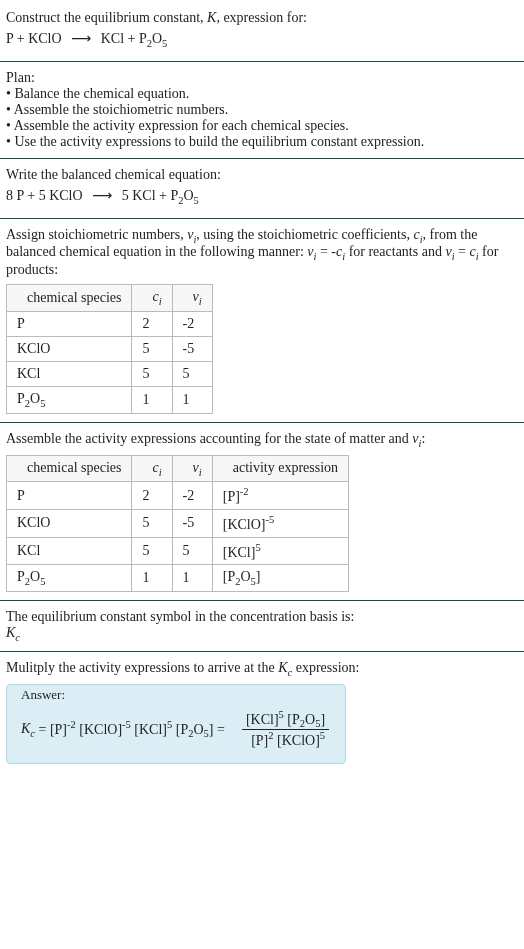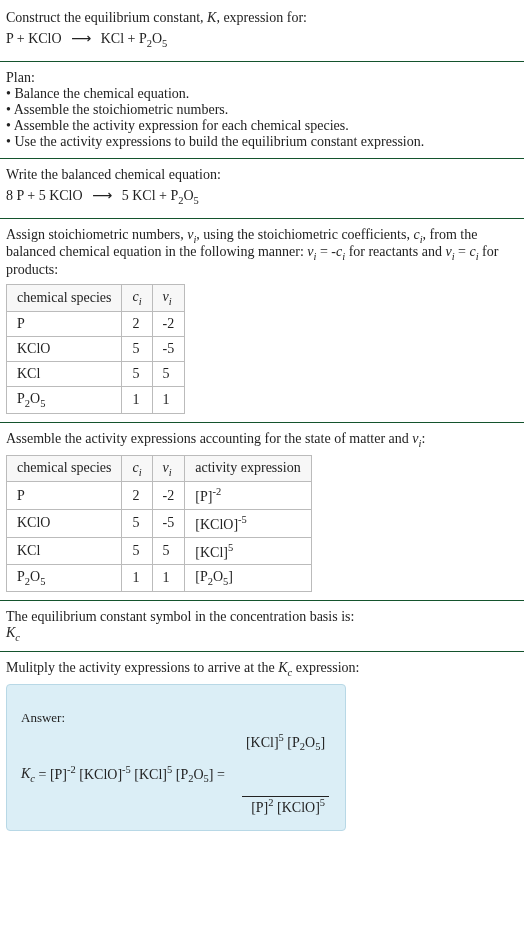--- a/index.html
+++ b/index.html
@@ -28,38 +28,39 @@
   }
   table.data th, table.data td {
     border: 1px solid #bbb;
     padding: 4px 10px;
     text-align: left;
     font-weight: normal;
     background: #fff;
   }
   table.data th {
     background: #f7f7f7;
+    padding-left: 20px;
   }
   .answer-box {
     background: #dbeef6;
     border: 1px solid #b8d8e6;
     border-radius: 4px;
-    padding: 25px 14px 14px 14px;
+    padding: 2px 14px 14px 14px;
     margin-top: 6px;
     display: inline-block;
   }
   .answer-label { font-size: 13px; margin-bottom: 6px; }
   .frac {
     display: inline-block;
     vertical-align: middle;
     text-align: right;
     margin: 0 2px;
   }
   .frac .num { display: block; padding: 0 4px; }
-  .frac .den { display: block; border-top: 1px solid #222; padding: 0 4px; margin-top: 44px; }
+  .frac .den { display: block; border-top: 1px solid #222; padding: 0 4px; }
   .ital { font-style: italic; }
   .kc-row { display: flex; align-items: center; gap: 15px; }
 </style>
 </head>
 <body>
 
 <div class="section">
   <div class="prompt-line">
     Construct the equilibrium constant, <span class="ital">K</span>, expression for:
   </div>

